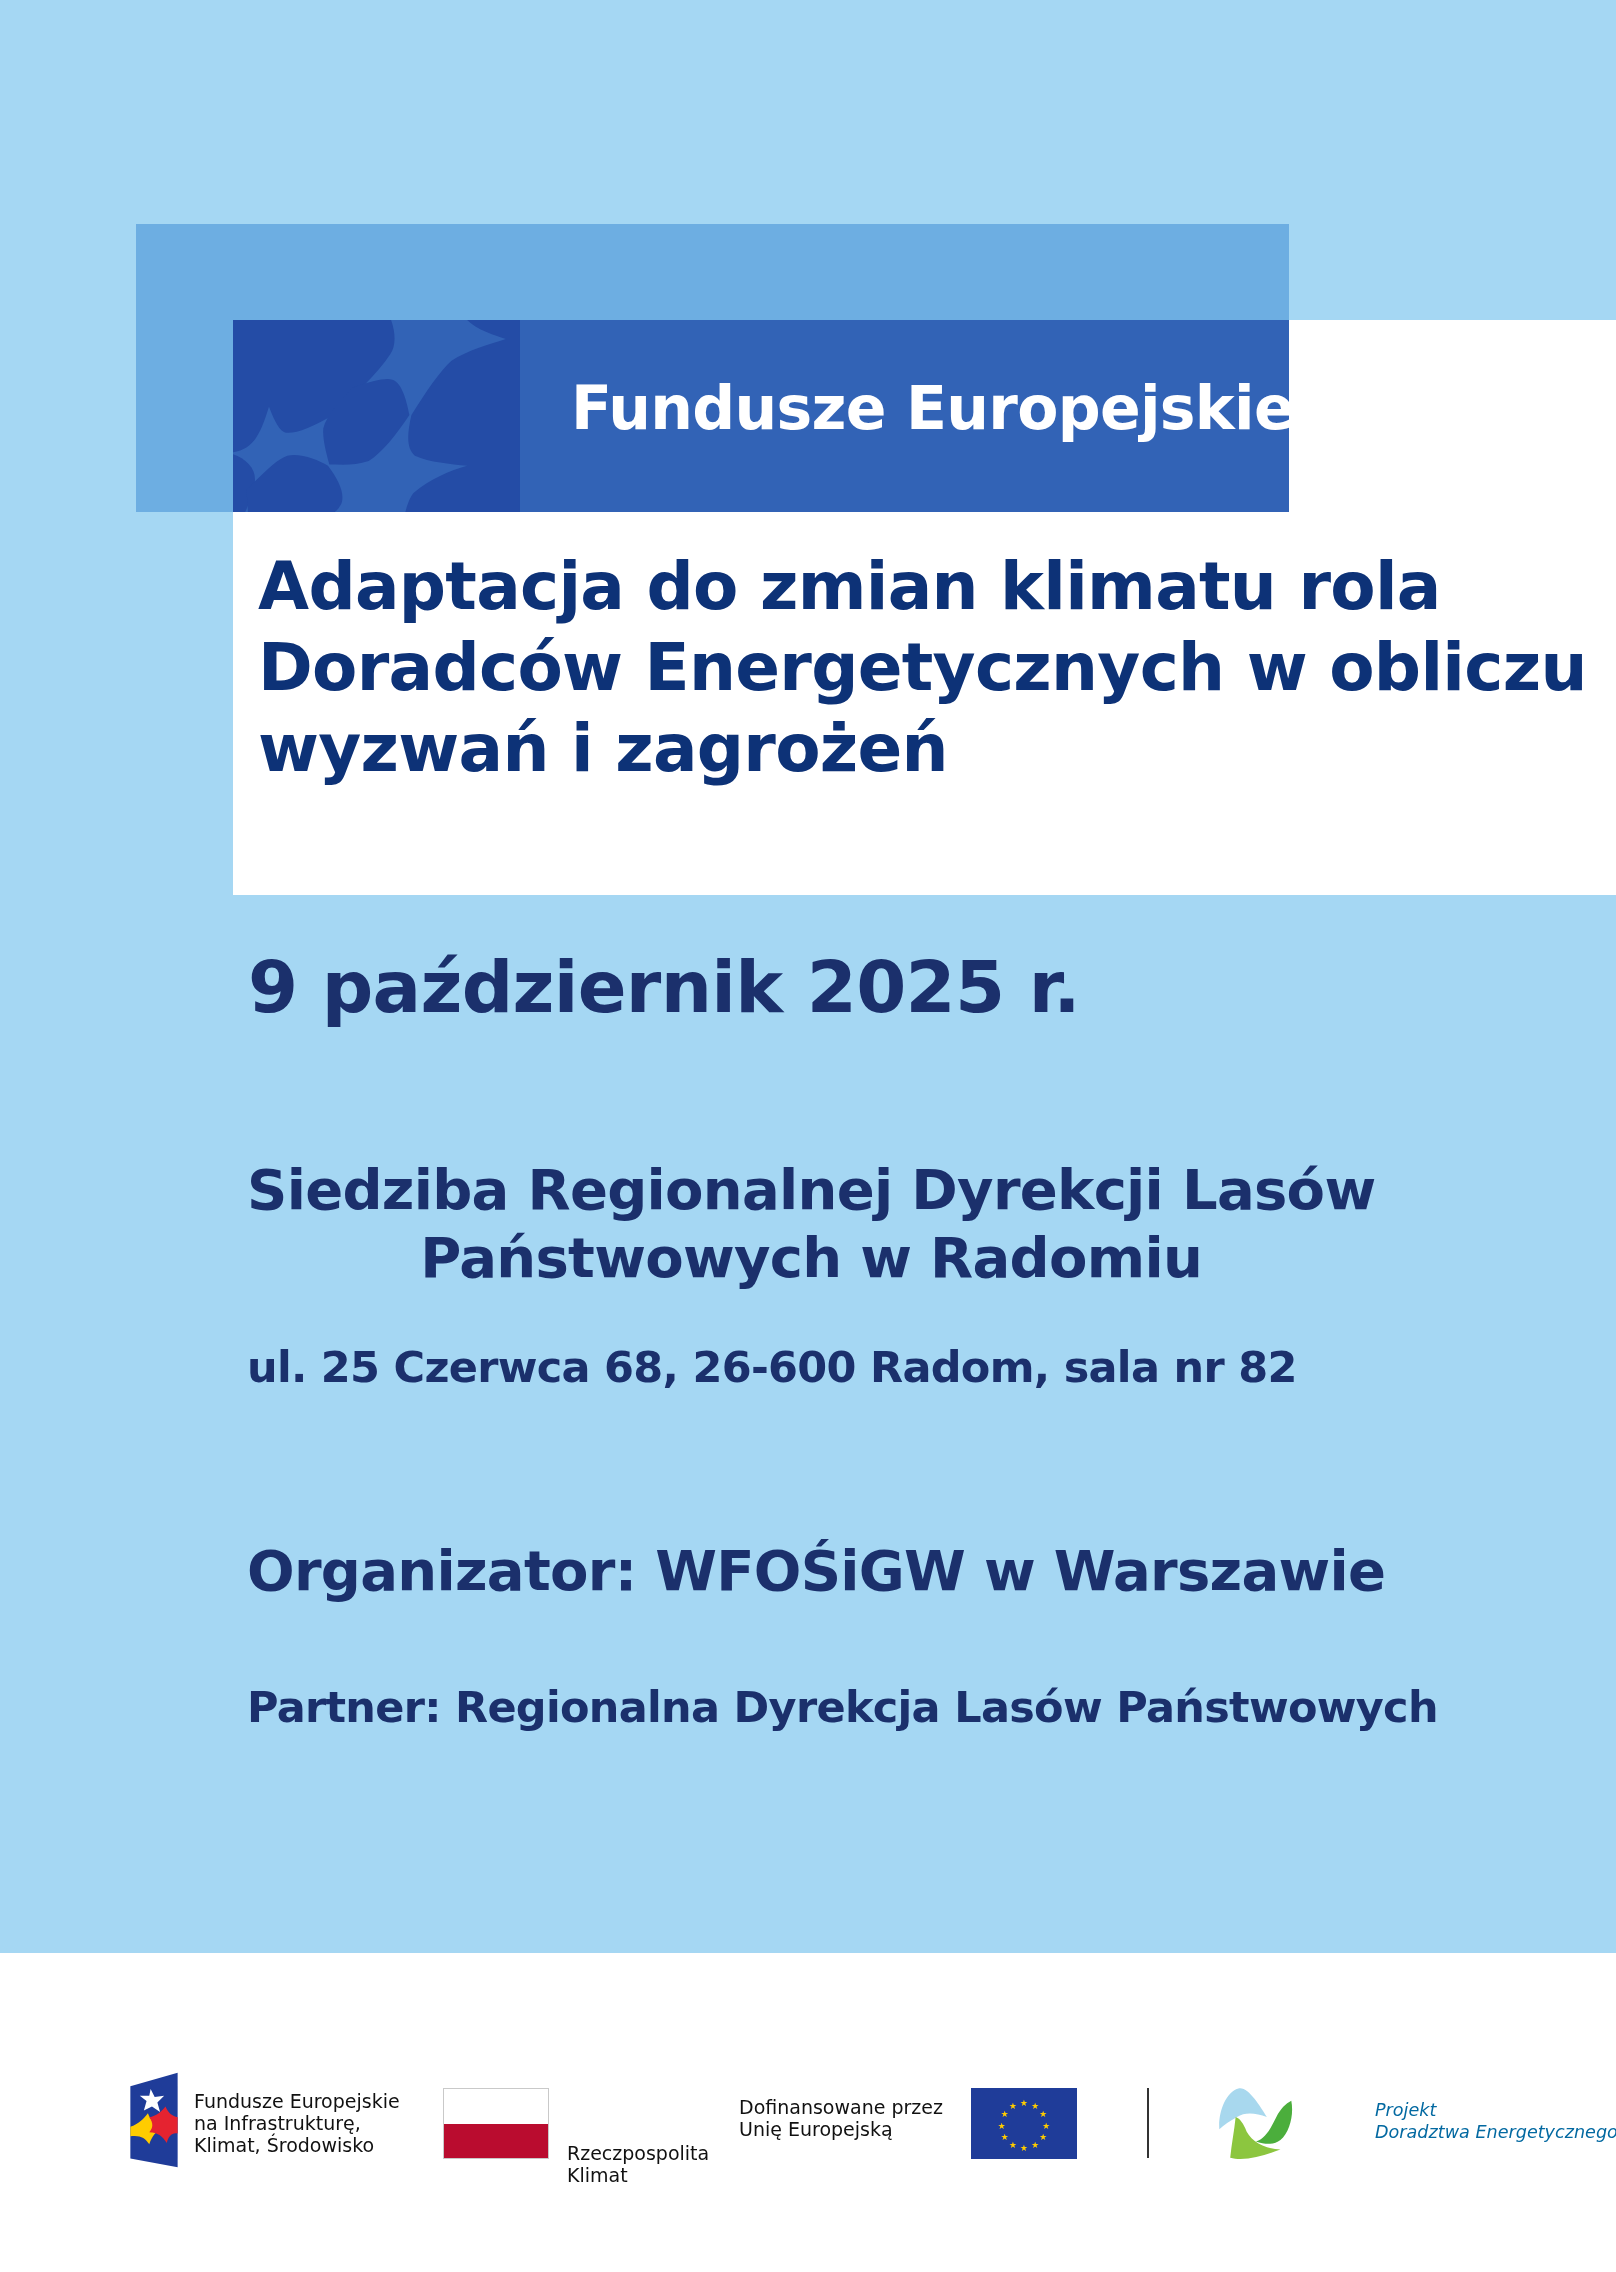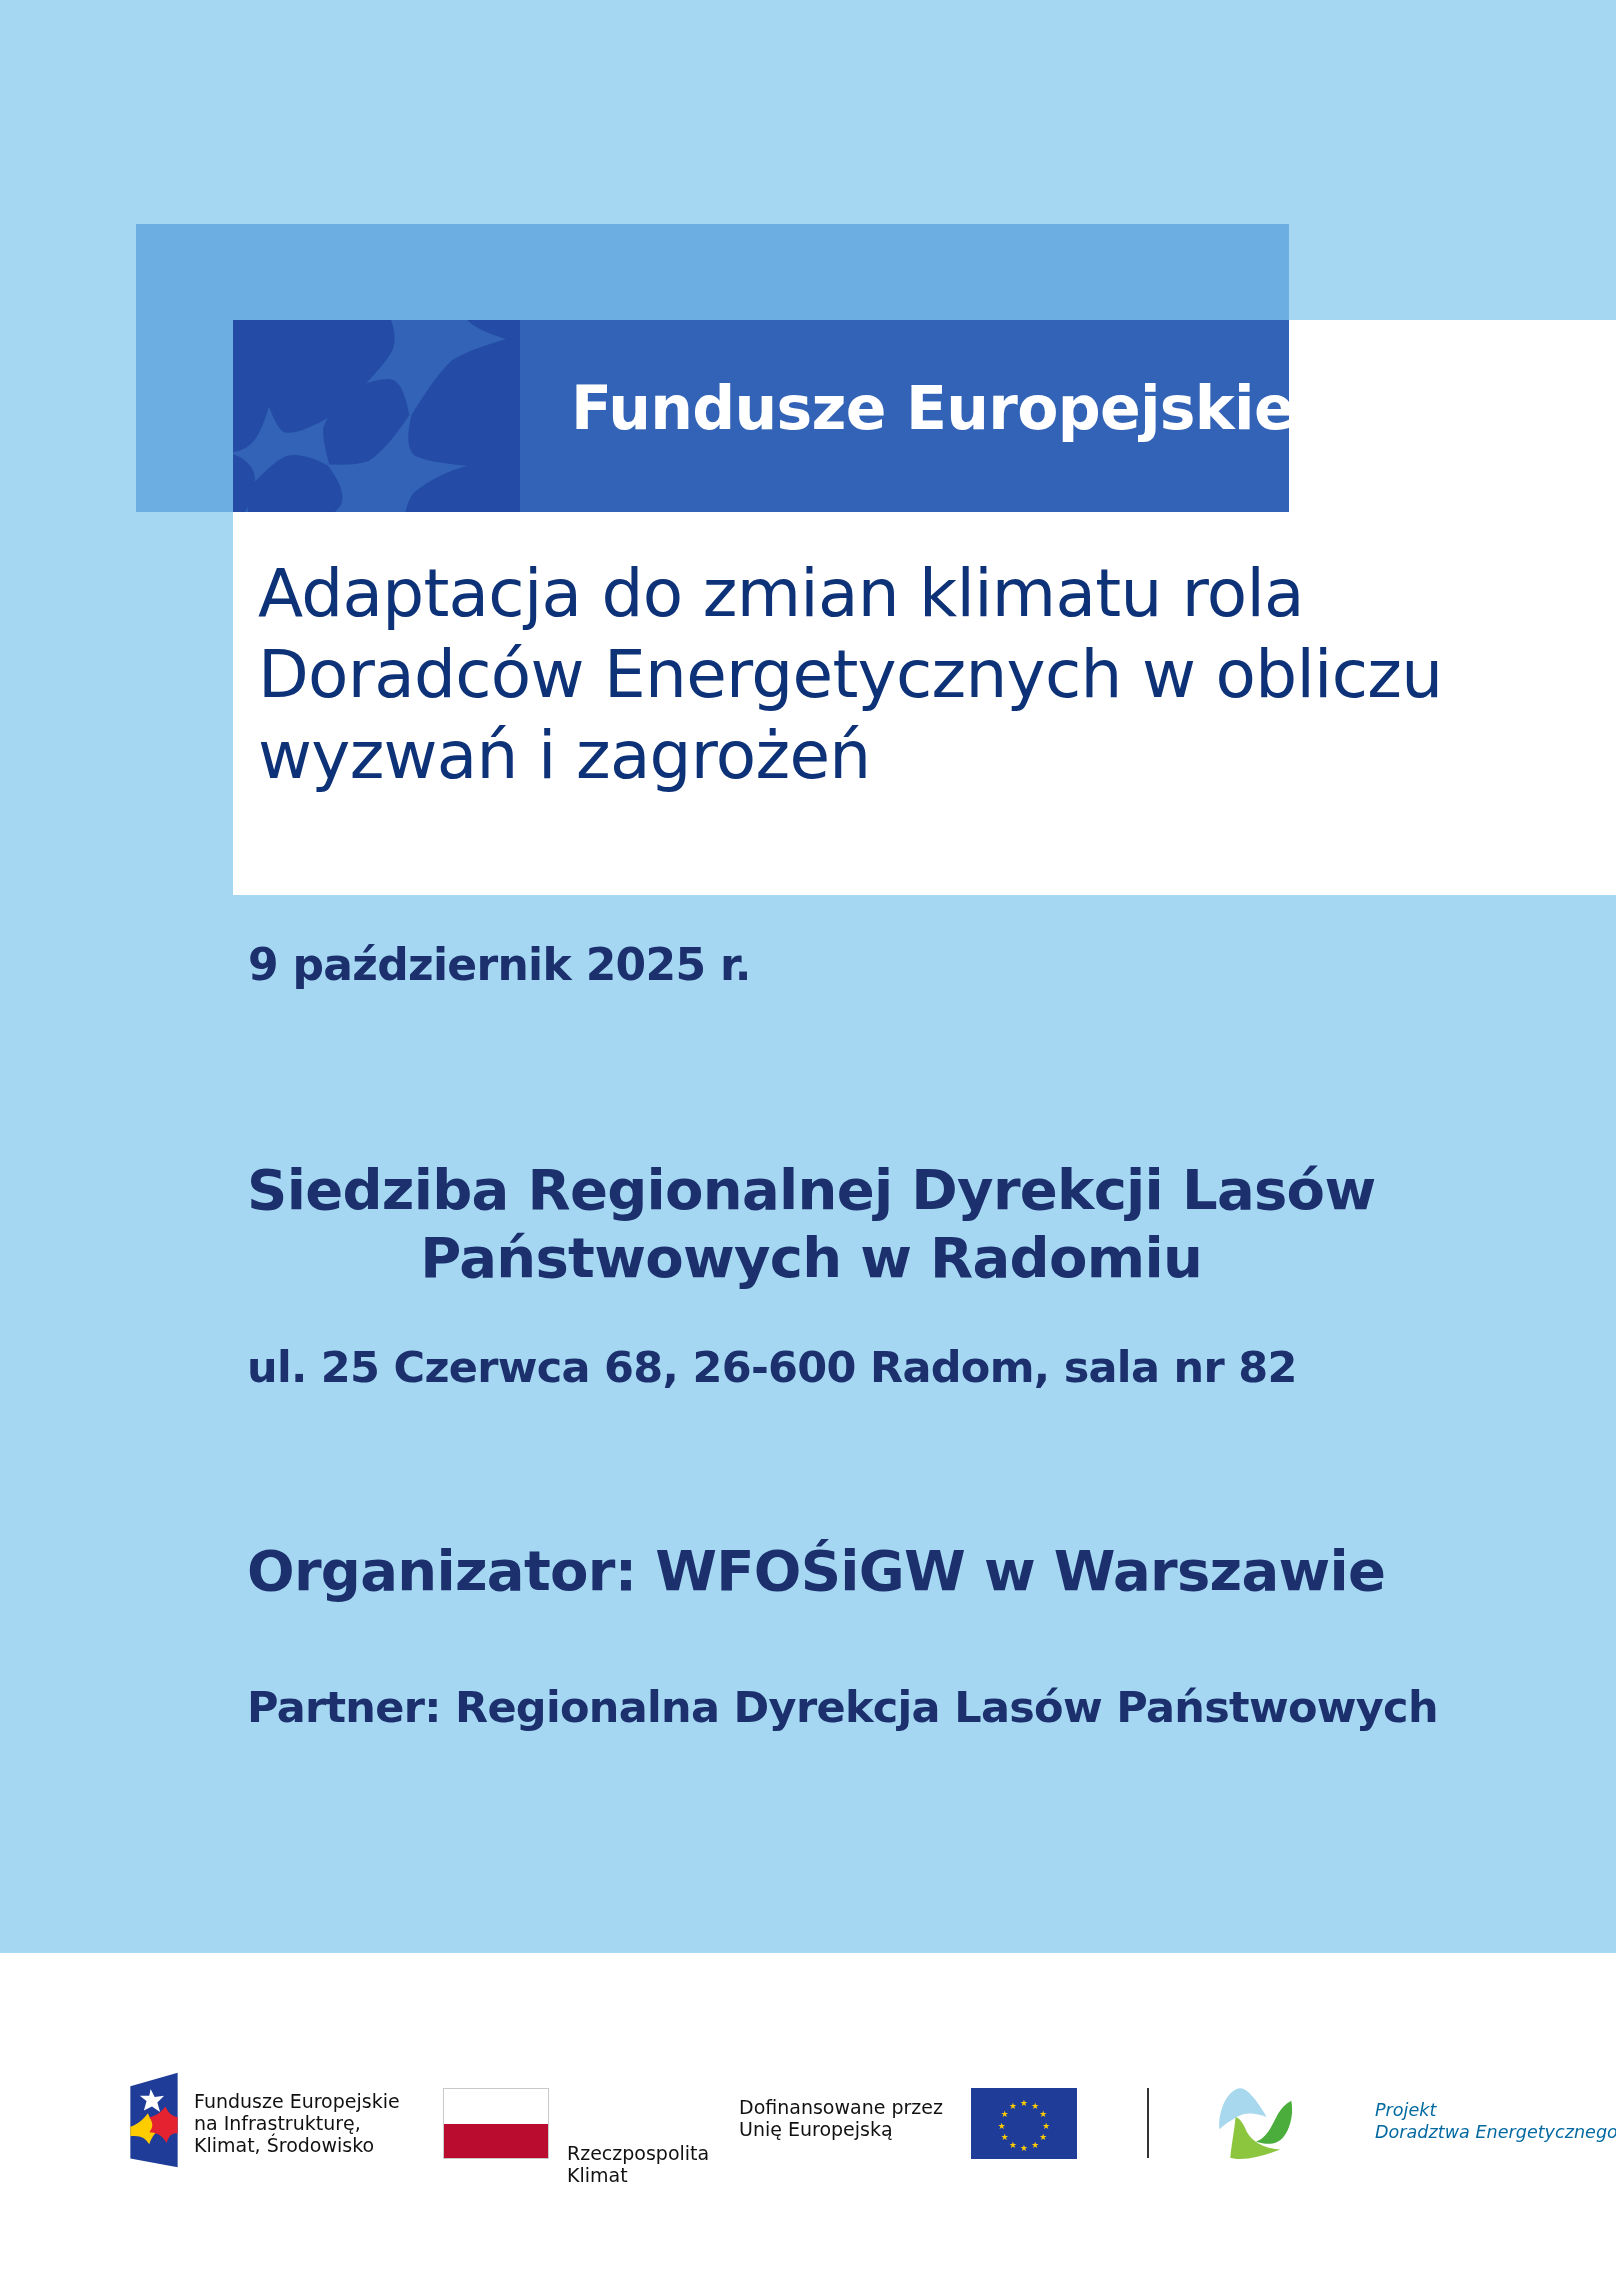--- a/index.html
+++ b/index.html
@@ -14,27 +14,26 @@
   .fe-bar { position: absolute; left: 233px; top: 320px; width: 1056px; height: 192px; background: #3263B6; }
   .fe-pattern { position: absolute; left: 233px; top: 320px; width: 287px; height: 192px; overflow: hidden; background: #3263B6; }
   .fe-pattern svg { display: block; }
   .fe-bar-label {
     position: absolute; left: 571px; top: 371px; color: #ffffff;
     font-weight: bold; font-size: 60px; line-height: 75px; white-space: nowrap;
     letter-spacing: -0.7px;
   }
   .title {
     position: absolute; left: 258px; top: 546px; width: 1328px;
-    color: #0D3277; font-weight: normal; font-size: 66px; line-height: 81px;
+    color: #0D3277; font-weight: bold; font-size: 66px; line-height: 81px;
     letter-spacing: -0.7px;
-    margin-top: 7px;
   }
   .title div { white-space: nowrap; }
   .navy { color: #1B306C; font-weight: bold; position: absolute; white-space: nowrap; letter-spacing: -0.7px; }
-  .date { left: 248px; top: 924px; font-size: 44px; line-height: 81px; }
+  .date { left: 248px; top: 947px; font-size: 72px; line-height: 81px; }
   .venue { left: 247px; top: 1156px; font-size: 56px; line-height: 68px; text-align: center; }
   .address { left: 247px; top: 1340px; font-size: 43px; line-height: 54px; }
   .organizer { left: 247px; top: 1537px; font-size: 56px; line-height: 68px; }
   .partner { left: 247px; top: 1680px; font-size: 43px; line-height: 54px; }
 
   .logo-fe-icon { position: absolute; left: 129px; top: 2071px; width: 50px; height: 98px; }
   .logo-text { position: absolute; color: #111111; font-size: 19px; line-height: 22px; white-space: nowrap; }
   .logo-fe-text { left: 194px; top: 2090px; }
   .flag-pl { position: absolute; left: 443px; top: 2088px; width: 106px; height: 71px; border: 0.7px solid #c9c9c9; box-sizing: border-box; }
   .flag-pl .w { height: 50%; background: #ffffff; }

